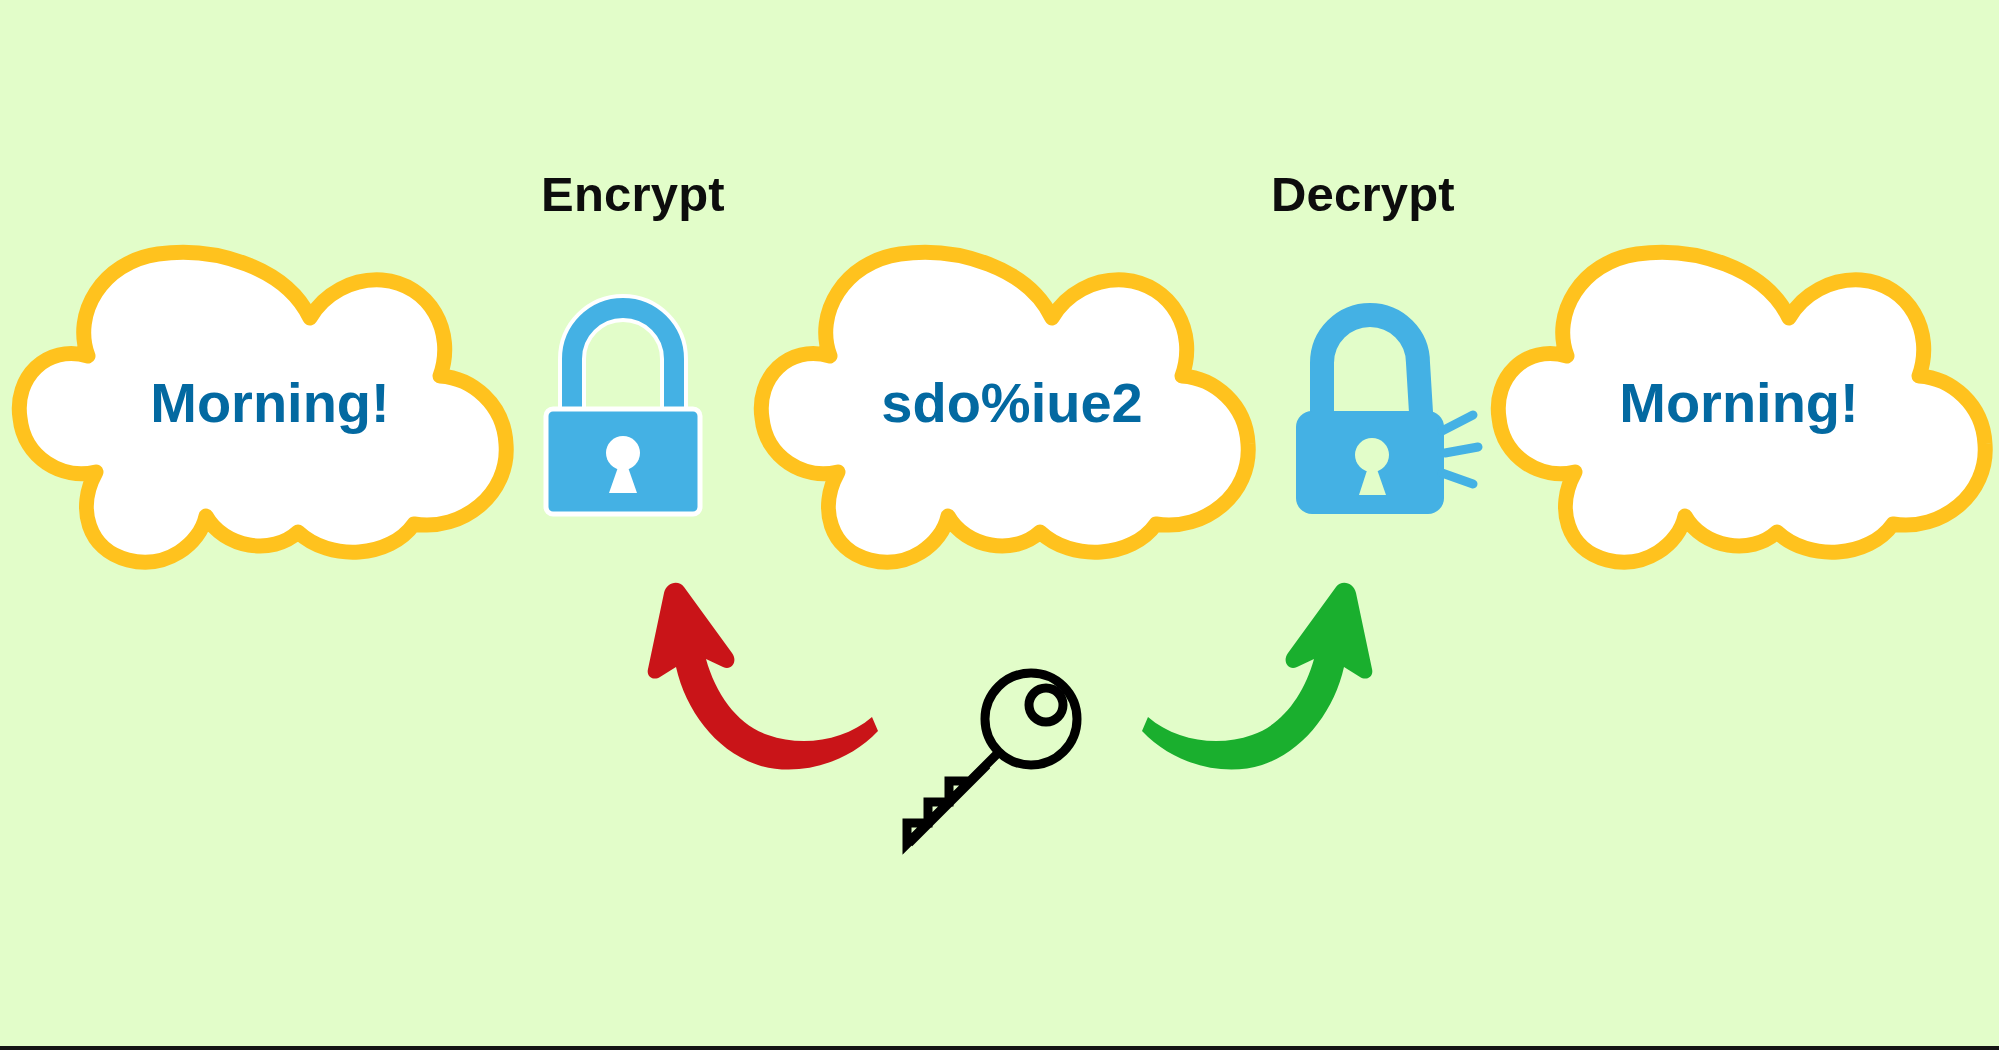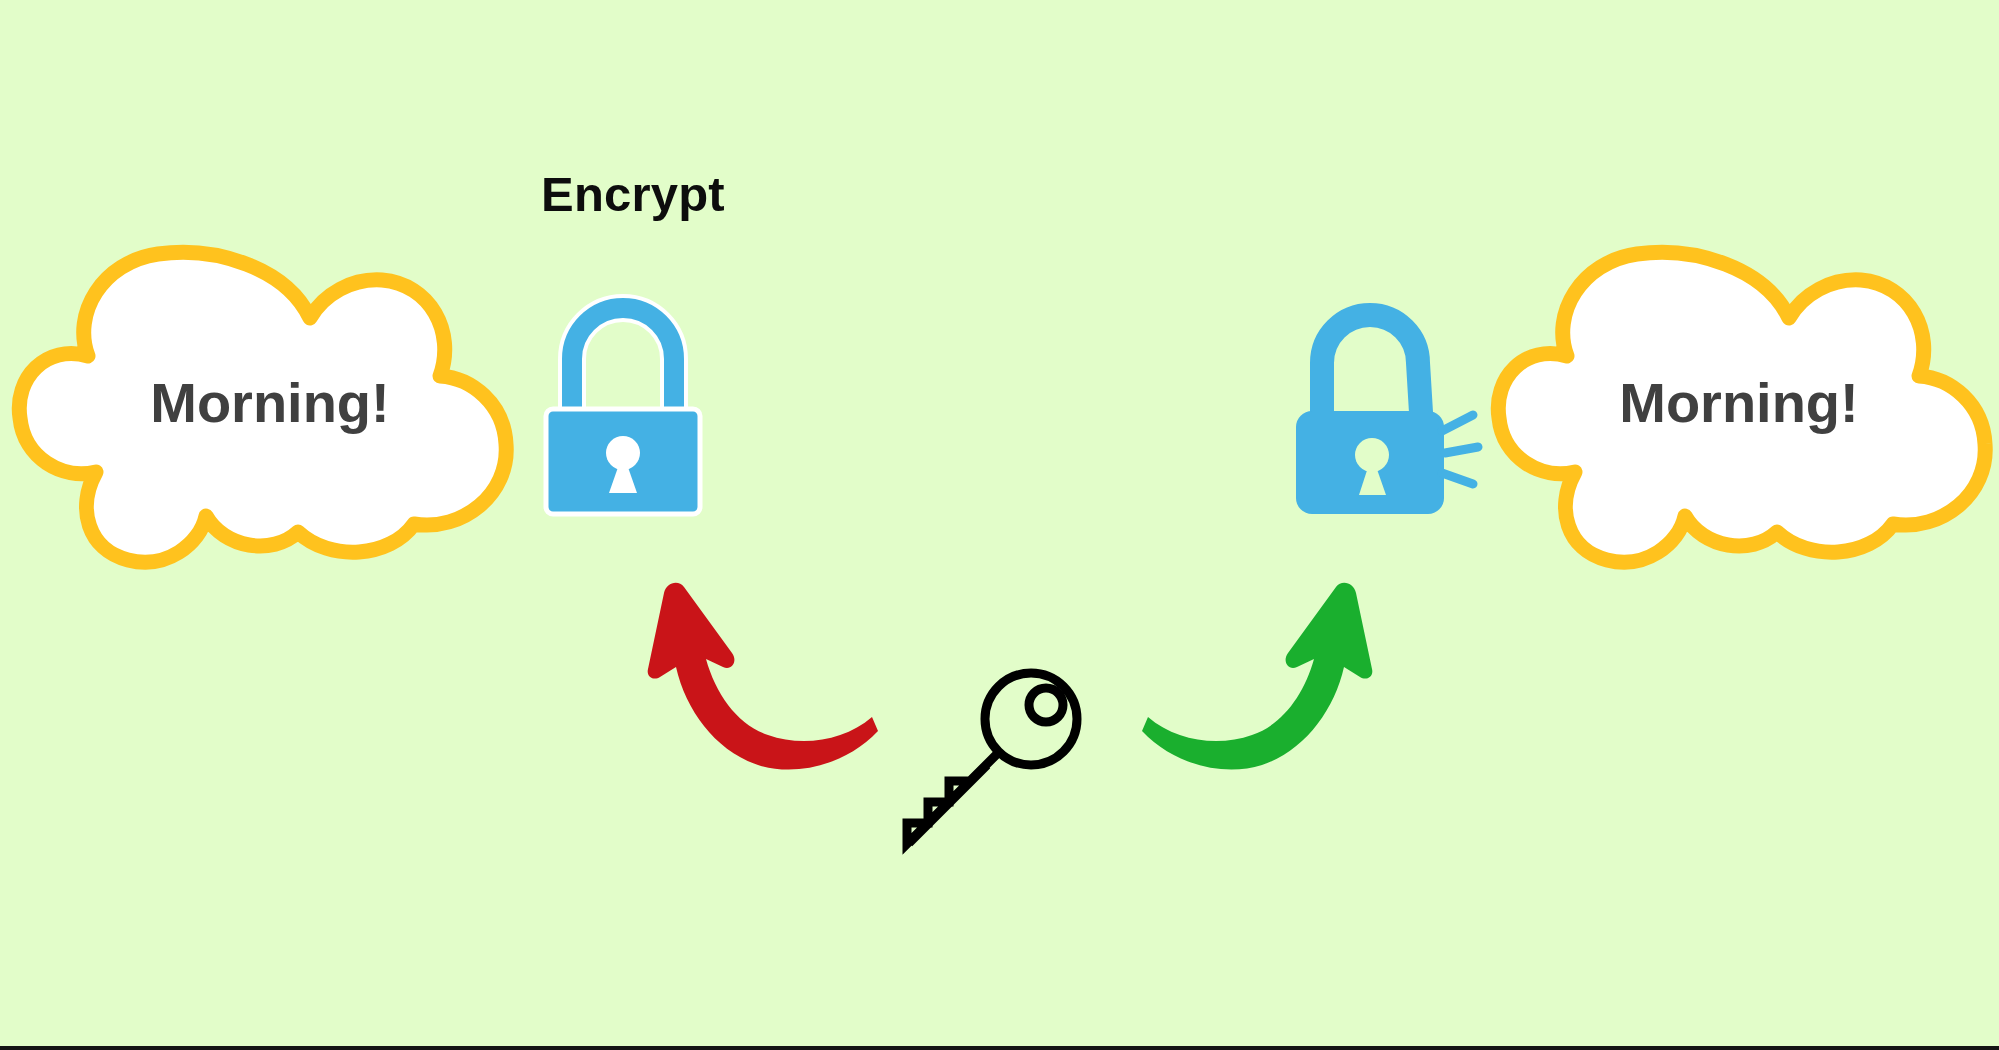--- a/index.html
+++ b/index.html
@@ -59,21 +59,21 @@
   .cloud-wrap svg { display: block; width: 100%; height: 100%; overflow: visible; }
 
   .cloud-text {
     position: absolute;
     left: 0;
     width: 100%;
     top: 143px;
     text-align: center;
     font-size: 56px;
     font-weight: 700;
-    color: #404040;
+    color: #0369a1;
     line-height: 1;
     white-space: nowrap;
   }
   .cloud-text.shift-left { transform: translateX(-10px); }
 
   
   .lock-wrap { position: absolute; }
   #lock-closed { left: 538px;  top: 293px;  width: 170px; height: 225px; }
   #lock-open   { left: 1290px; top: 293px;  width: 190px; height: 225px; }
   .lock-wrap svg { display: block; width: 100%; height: 100%; overflow: visible; }
@@ -88,20 +88,21 @@
   #key-icon { position: absolute; left: 895px; top: 655px; width: 200px; height: 200px; }
   #key-icon svg { display: block; width: 100%; height: 100%; overflow: visible; }
 </style>
 </head>
 <body>
 
 <div id="canvas">
 
   <div class="label" id="label-encrypt">Encrypt</div>
 
+  <div class="label" id="label-decrypt">Decrypt</div>
 
 
   <div class="cloud-wrap" id="cloud-left">
     <svg viewBox="0 0 520 335" preserveAspectRatio="none">
       <path d="M 148 22
                C 92 30 62 82 78 124
                C 36 112 4 146 10 186
                C 14 226 52 248 86 240
                C 66 276 78 318 118 328
                C 156 338 190 312 196 284
@@ -109,20 +110,38 @@
                C 320 330 380 326 404 292
                C 452 300 500 262 496 212
                C 494 172 462 146 430 144
                C 446 100 420 52 372 48
                C 342 46 314 62 300 86
                C 276 36 206 14 148 22 Z" fill="#ffffff" stroke="#ffc21e" stroke-width="15" stroke-linejoin="round"></path>
     </svg>
     <div class="cloud-text">Morning!</div>
   </div>
 
+  <div class="cloud-wrap" id="cloud-middle">
+    <svg viewBox="0 0 520 335" preserveAspectRatio="none">
+      <path d="M 148 22
+               C 92 30 62 82 78 124
+               C 36 112 4 146 10 186
+               C 14 226 52 248 86 240
+               C 66 276 78 318 118 328
+               C 156 338 190 312 196 284
+               C 214 316 262 324 288 300
+               C 320 330 380 326 404 292
+               C 452 300 500 262 496 212
+               C 494 172 462 146 430 144
+               C 446 100 420 52 372 48
+               C 342 46 314 62 300 86
+               C 276 36 206 14 148 22 Z" fill="#ffffff" stroke="#ffc21e" stroke-width="15" stroke-linejoin="round"></path>
+    </svg>
+    <div class="cloud-text">sdo%iue2</div>
+  </div>
 
   <div class="cloud-wrap" id="cloud-right">
     <svg viewBox="0 0 520 335" preserveAspectRatio="none">
       <path d="M 148 22
                C 92 30 62 82 78 124
                C 36 112 4 146 10 186
                C 14 226 52 248 86 240
                C 66 276 78 318 118 328
                C 156 338 190 312 196 284
                C 214 316 262 324 288 300

